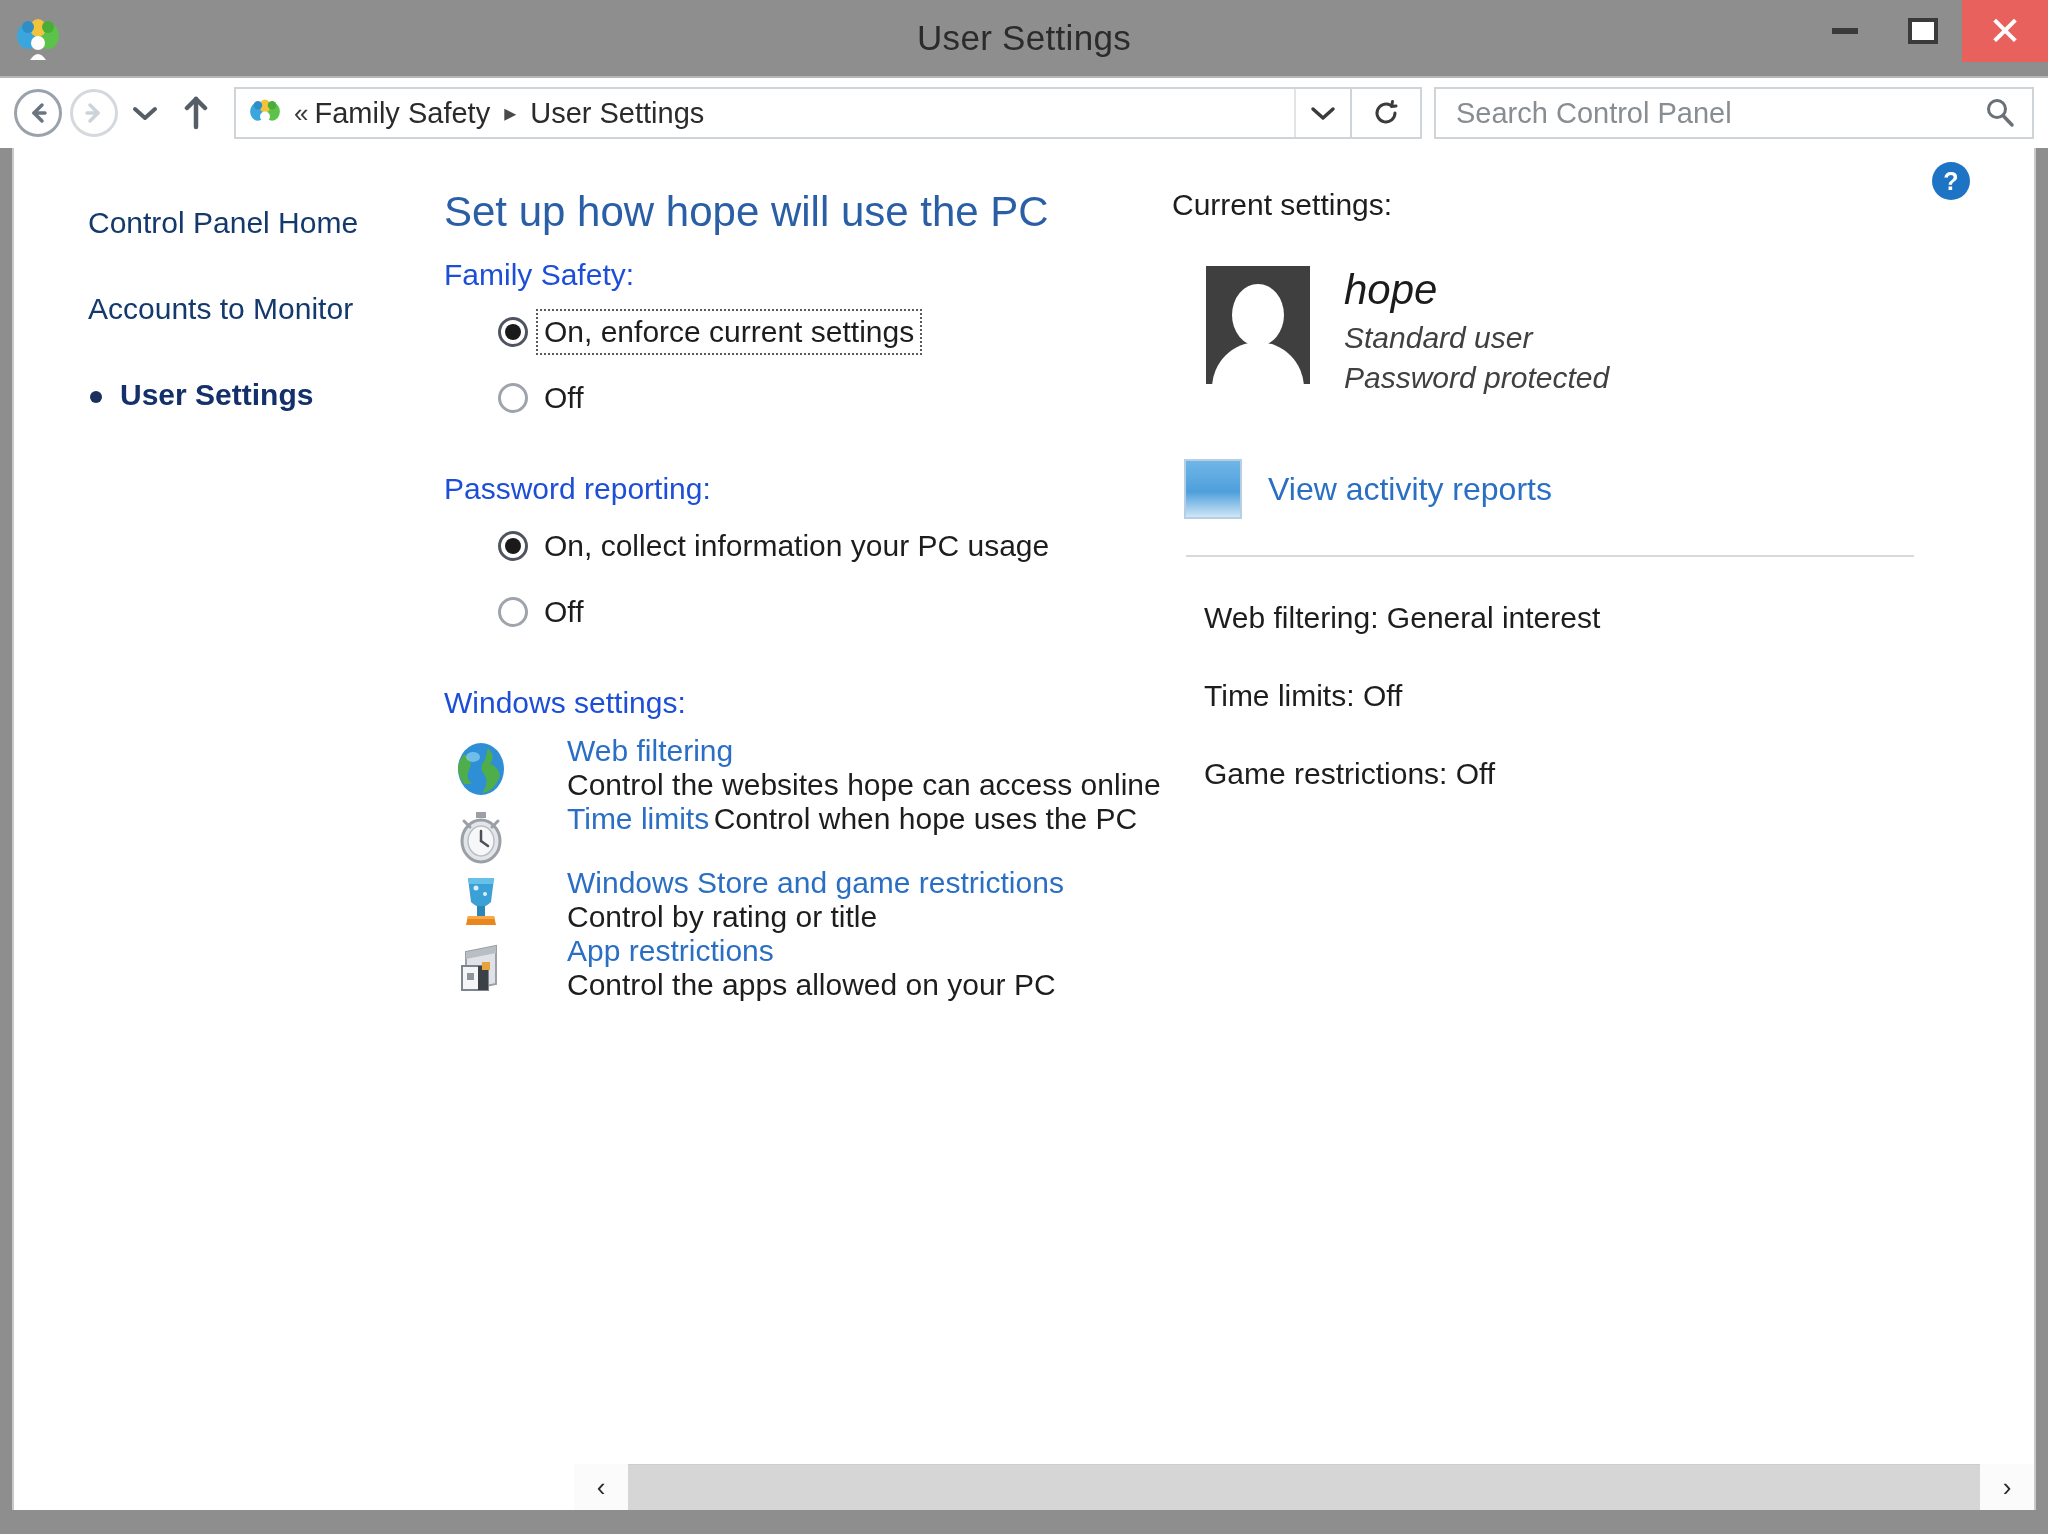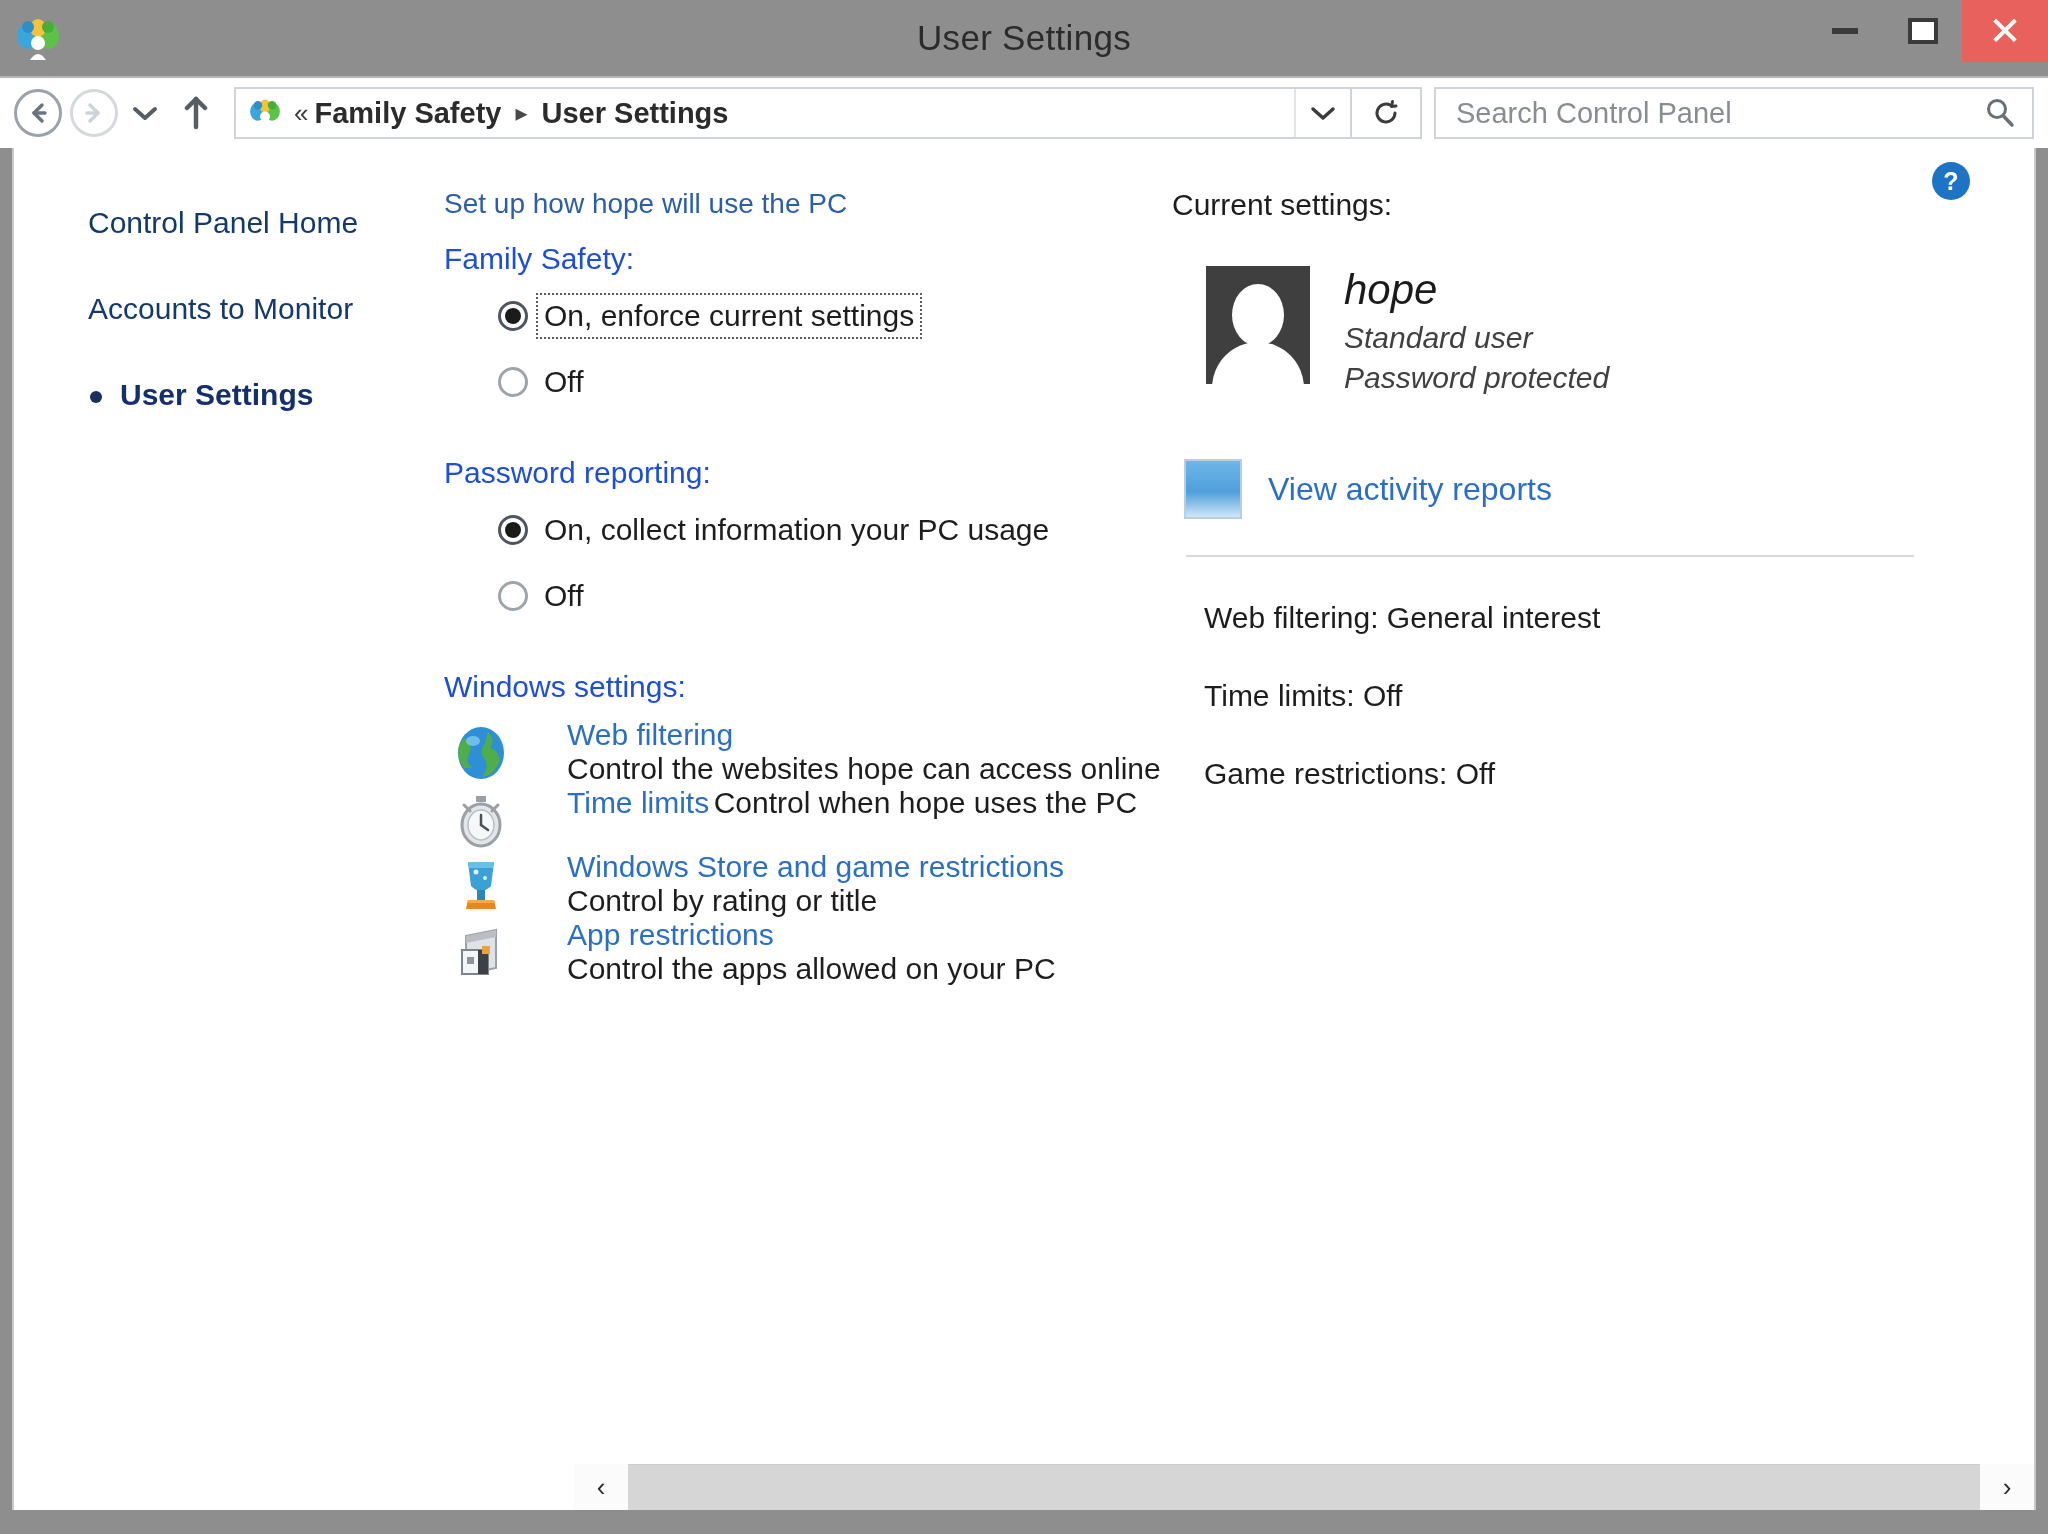--- a/index.html
+++ b/index.html
@@ -100,21 +100,20 @@
     margin-left: 10px;
     border: 2px solid #cfd4d9;
     background: #ffffff;
     display: flex; align-items: center;
     min-width: 0;
   }
   #crumb-icon { margin: 0 12px 0 12px; width: 34px; height: 34px; flex:0 0 auto;}
   .crumb {
     font-size: 29px; color: #2b2b2b; white-space: nowrap;
     font-family: "Liberation Sans", sans-serif;
-    font-weight: bold;
   }
   .crumb-sep {
     font-size: 24px; color: #4a4a4a; margin: 0 14px; flex: 0 0 auto;
   }
   .crumb-chev { font-size: 26px; color: #3b3b3b; margin-right: 6px; flex:0 0 auto;}
   #crumb-spacer { flex: 1 1 auto; }
   #crumb-dropdown {
     width: 56px; height: 100%;
     display: flex; align-items: center; justify-content: center;
     border-left: 2px solid #e2e5e8;
@@ -178,21 +177,21 @@
     flex: 1 1 auto;
     padding-top: 40px;
     position: relative;
     min-width: 0;
   }
   #main-inner { display: flex; }
   #main-left { width: 700px; flex: 0 0 700px; }
   #main-right { flex: 1 1 auto; padding-left: 28px; }
 
   #page-title {
-    font-size: 28px;
+    font-size: 42px;
     color: #2a5fa6;
     font-weight: 400;
     margin-bottom: 22px;
     white-space: nowrap;
   }
   .section-label {
     font-size: 30px; color: #1d4ed8;
     margin-bottom: 14px;
     white-space: nowrap;
   }

